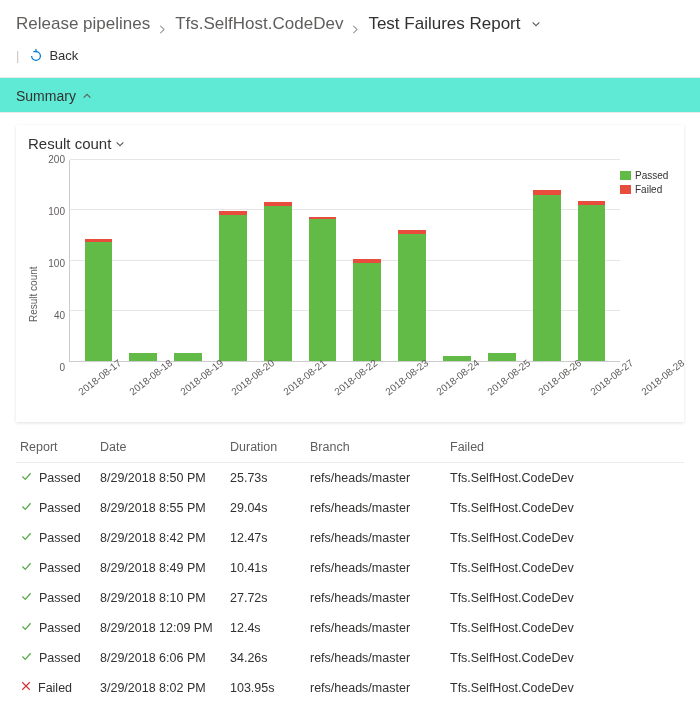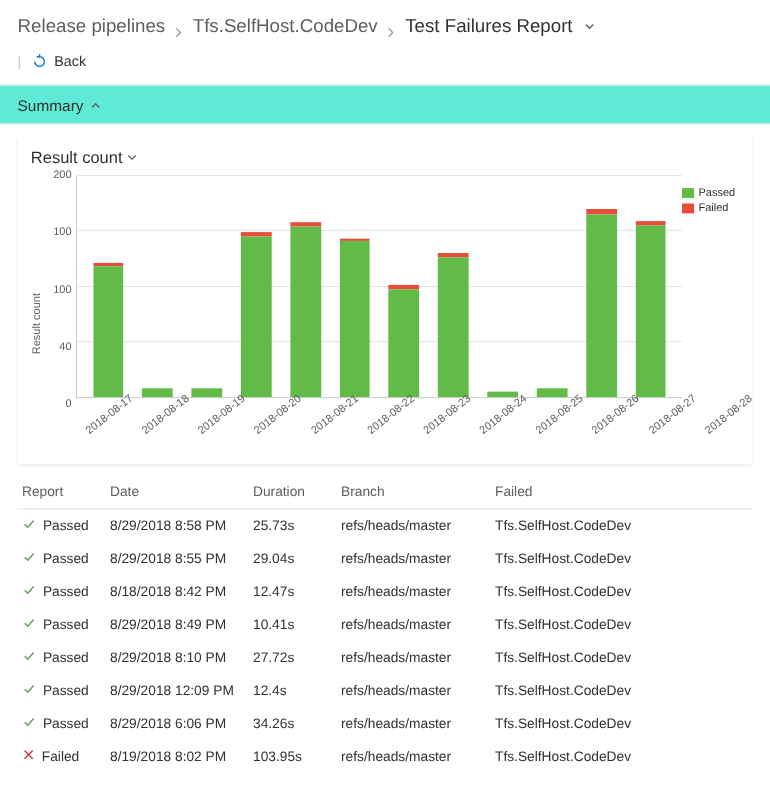--- a/index.html
+++ b/index.html
@@ -375,21 +375,21 @@
   <tbody id="tbody">
       <tr>
         <td>
           <span class="outcome-cell">
             <span class="ic-pass"><svg width="13" height="13" viewBox="0 0 16 16">
                 <path d="M3 8 L6.5 11.5 L13 4" stroke="currentColor" stroke-width="1.6" fill="none"></path>
               </svg></span>
             <span>Passed</span>
           </span>
         </td>
-        <td>8/29/2018 8:58 PM</td>
+        <td>8/29/2018 8:50 PM</td>
         <td>25.73s</td>
         <td>refs/heads/master</td>
         <td>Tfs.SelfHost.CodeDev</td>
       </tr>
       <tr>
         <td>
           <span class="outcome-cell">
             <span class="ic-pass"><svg width="13" height="13" viewBox="0 0 16 16">
                 <path d="M3 8 L6.5 11.5 L13 4" stroke="currentColor" stroke-width="1.6" fill="none"></path>
               </svg></span>
@@ -403,21 +403,21 @@
       </tr>
       <tr>
         <td>
           <span class="outcome-cell">
             <span class="ic-pass"><svg width="13" height="13" viewBox="0 0 16 16">
                 <path d="M3 8 L6.5 11.5 L13 4" stroke="currentColor" stroke-width="1.6" fill="none"></path>
               </svg></span>
             <span>Passed</span>
           </span>
         </td>
-        <td>8/18/2018 8:42 PM</td>
+        <td>8/29/2018 8:42 PM</td>
         <td>12.47s</td>
         <td>refs/heads/master</td>
         <td>Tfs.SelfHost.CodeDev</td>
       </tr>
       <tr>
         <td>
           <span class="outcome-cell">
             <span class="ic-pass"><svg width="13" height="13" viewBox="0 0 16 16">
                 <path d="M3 8 L6.5 11.5 L13 4" stroke="currentColor" stroke-width="1.6" fill="none"></path>
               </svg></span>
@@ -473,19 +473,19 @@
       </tr>
       <tr>
         <td>
           <span class="outcome-cell">
             <span class="ic-fail"><svg width="12" height="12" viewBox="0 0 16 16">
                 <path d="M3 3 L13 13 M13 3 L3 13" stroke="currentColor" stroke-width="1.6" fill="none"></path>
               </svg></span>
             <span>Failed</span>
           </span>
         </td>
-        <td>8/19/2018 8:02 PM</td>
+        <td>3/29/2018 8:02 PM</td>
         <td>103.95s</td>
         <td>refs/heads/master</td>
         <td>Tfs.SelfHost.CodeDev</td>
       </tr>
     </tbody>
 </table>
 
 </body></html>

